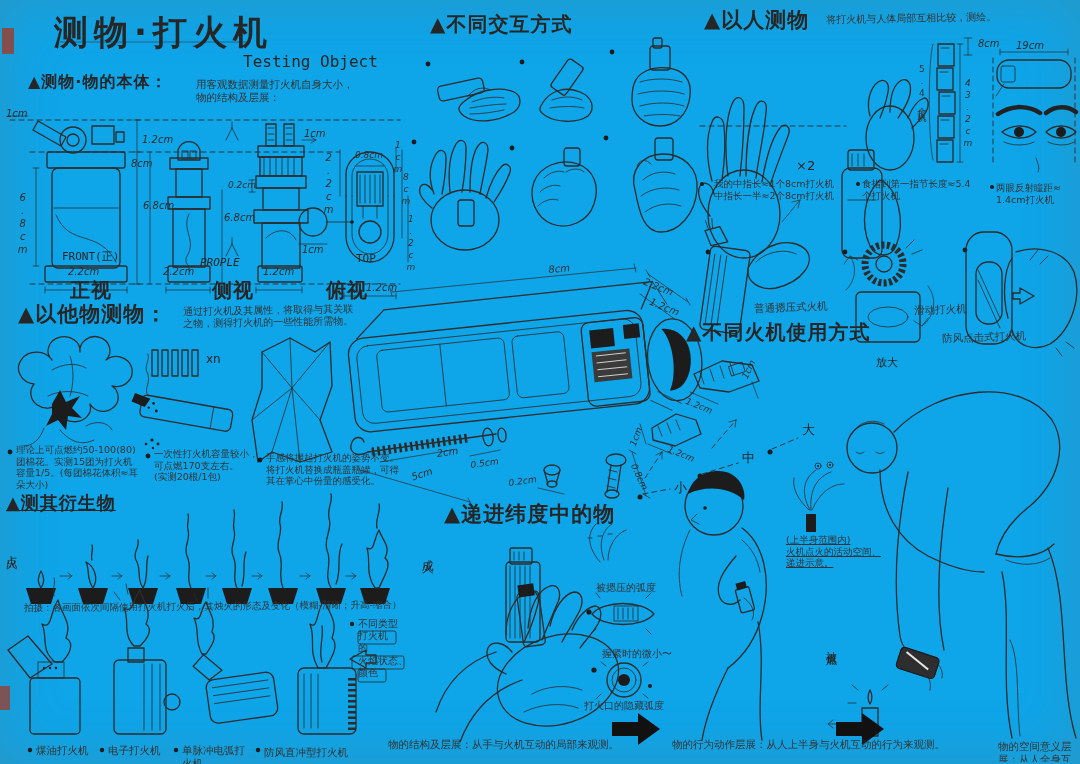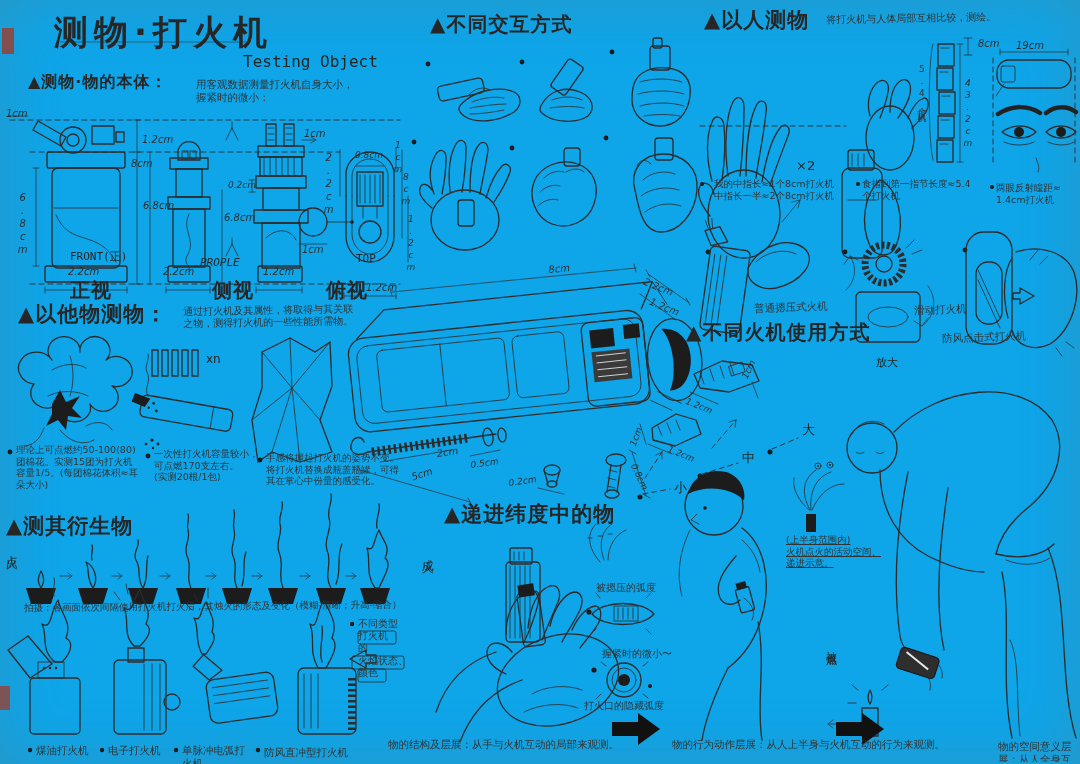--- a/index.html
+++ b/index.html
@@ -479,27 +479,27 @@
   <circle class="sf" cx="10" cy="452" r="2.4"></circle>
   <circle class="sf" cx="148" cy="456" r="2.4"></circle>
   <circle class="sf" cx="260" cy="460" r="2.4"></circle>
 </svg>
 
 <span class="t h" style="left:54px;top:12px;font-size:34px;letter-spacing:6px;">测物·打火机</span>
 <span class="t mono" style="left:243px;top:52px;font-size:16px;">Testing Object</span>
 
 <span class="t h" style="left:28px;top:72px;font-size:16px;">▲测物·物的本体：</span>
 <span class="t note" style="left:196px;top:78px;font-size:10.5px;">用客观数据测量打火机自身大小，
-握紧时的微小：</span>
+物的结构及层展：</span>
 <span class="t dim" style="left:6px;top:108px;">1cm</span>
 <span class="t dim" style="left:142px;top:134px;">1.2cm</span>
 <span class="t dim" style="left:131px;top:158px;">8cm</span>
 <span class="t dim v" style="left:16px;top:192px;">6.8cm</span>
 <span class="t dim" style="left:143px;top:200px;">6.8cm</span>
-<span class="t mono" style="left:62px;top:250px;font-size:11px;margin-left:8px;">FRONT(正)</span>
+<span class="t mono" style="left:62px;top:250px;font-size:11px;">FRONT(正)</span>
 <span class="t dim" style="left:68px;top:266px;">2.2cm</span>
 <span class="t h" style="left:54px;top:278px;font-size:20px;margin-left:16px;">正视</span>
 <span class="t dim" style="left:163px;top:266px;">2.2cm</span>
 <span class="t mono" style="left:200px;top:256px;font-size:11px;font-style:italic;">PROPLE</span>
 <span class="t h" style="left:212px;top:278px;font-size:20px;">侧视</span>
 <span class="t dim" style="left:224px;top:212px;">6.8cm</span>
 <span class="t dim" style="left:228px;top:180px;font-size:9px;">0.2cm</span>
 <span class="t dim" style="left:304px;top:128px;">1cm</span>
 <span class="t dim" style="left:263px;top:266px;">1.2cm</span>
 <span class="t dim v" style="left:322px;top:152px;">2.2cm</span>
@@ -554,21 +554,21 @@
 团棉花。实测15团为打火机
 容量1/5。(每团棉花体积≈耳
 朵大小)</span>
 <span class="t note" style="left:154px;top:448px;font-size:9.5px;">一次性打火机容量较小，
 可点燃170支左右。
 (实测20根/1包)</span>
 <span class="t note" style="left:266px;top:452px;font-size:9.5px;">手感将握起打火机的姿势不变。
 将打火机替换成瓶盖瓶罐，可得
 其在掌心中份量的感受化。</span>
 
-<span class="t h" style="left:6px;top:514px;font-size:21px;">▲测其衍生物</span>
+<span class="t h" style="left:6px;top:492px;font-size:18px;text-decoration:underline;">▲测其衍生物</span>
 <span class="t v" style="left:4px;top:546px;font-size:12px;">点火</span>
 <span class="t v" style="left:420px;top:550px;font-size:12px;">成火</span>
 <span class="t note nw" style="left:24px;top:602px;font-size:9.5px;transform:rotate(-0.5deg);">拍摄：各画面依次间隔使用打火机打火后，其烛火的形态及变化（模糊-清晰；升高-缩合）</span>
 <span class="t note" style="left:358px;top:618px;font-size:10px;">不同类型
 打火机
 的
 火焰状态、
 颜色</span>
 <span class="t note nw" style="left:36px;top:744px;font-size:10.5px;">煤油打火机</span>
 <span class="t note nw" style="left:108px;top:744px;font-size:10.5px;">电子打火机</span>

